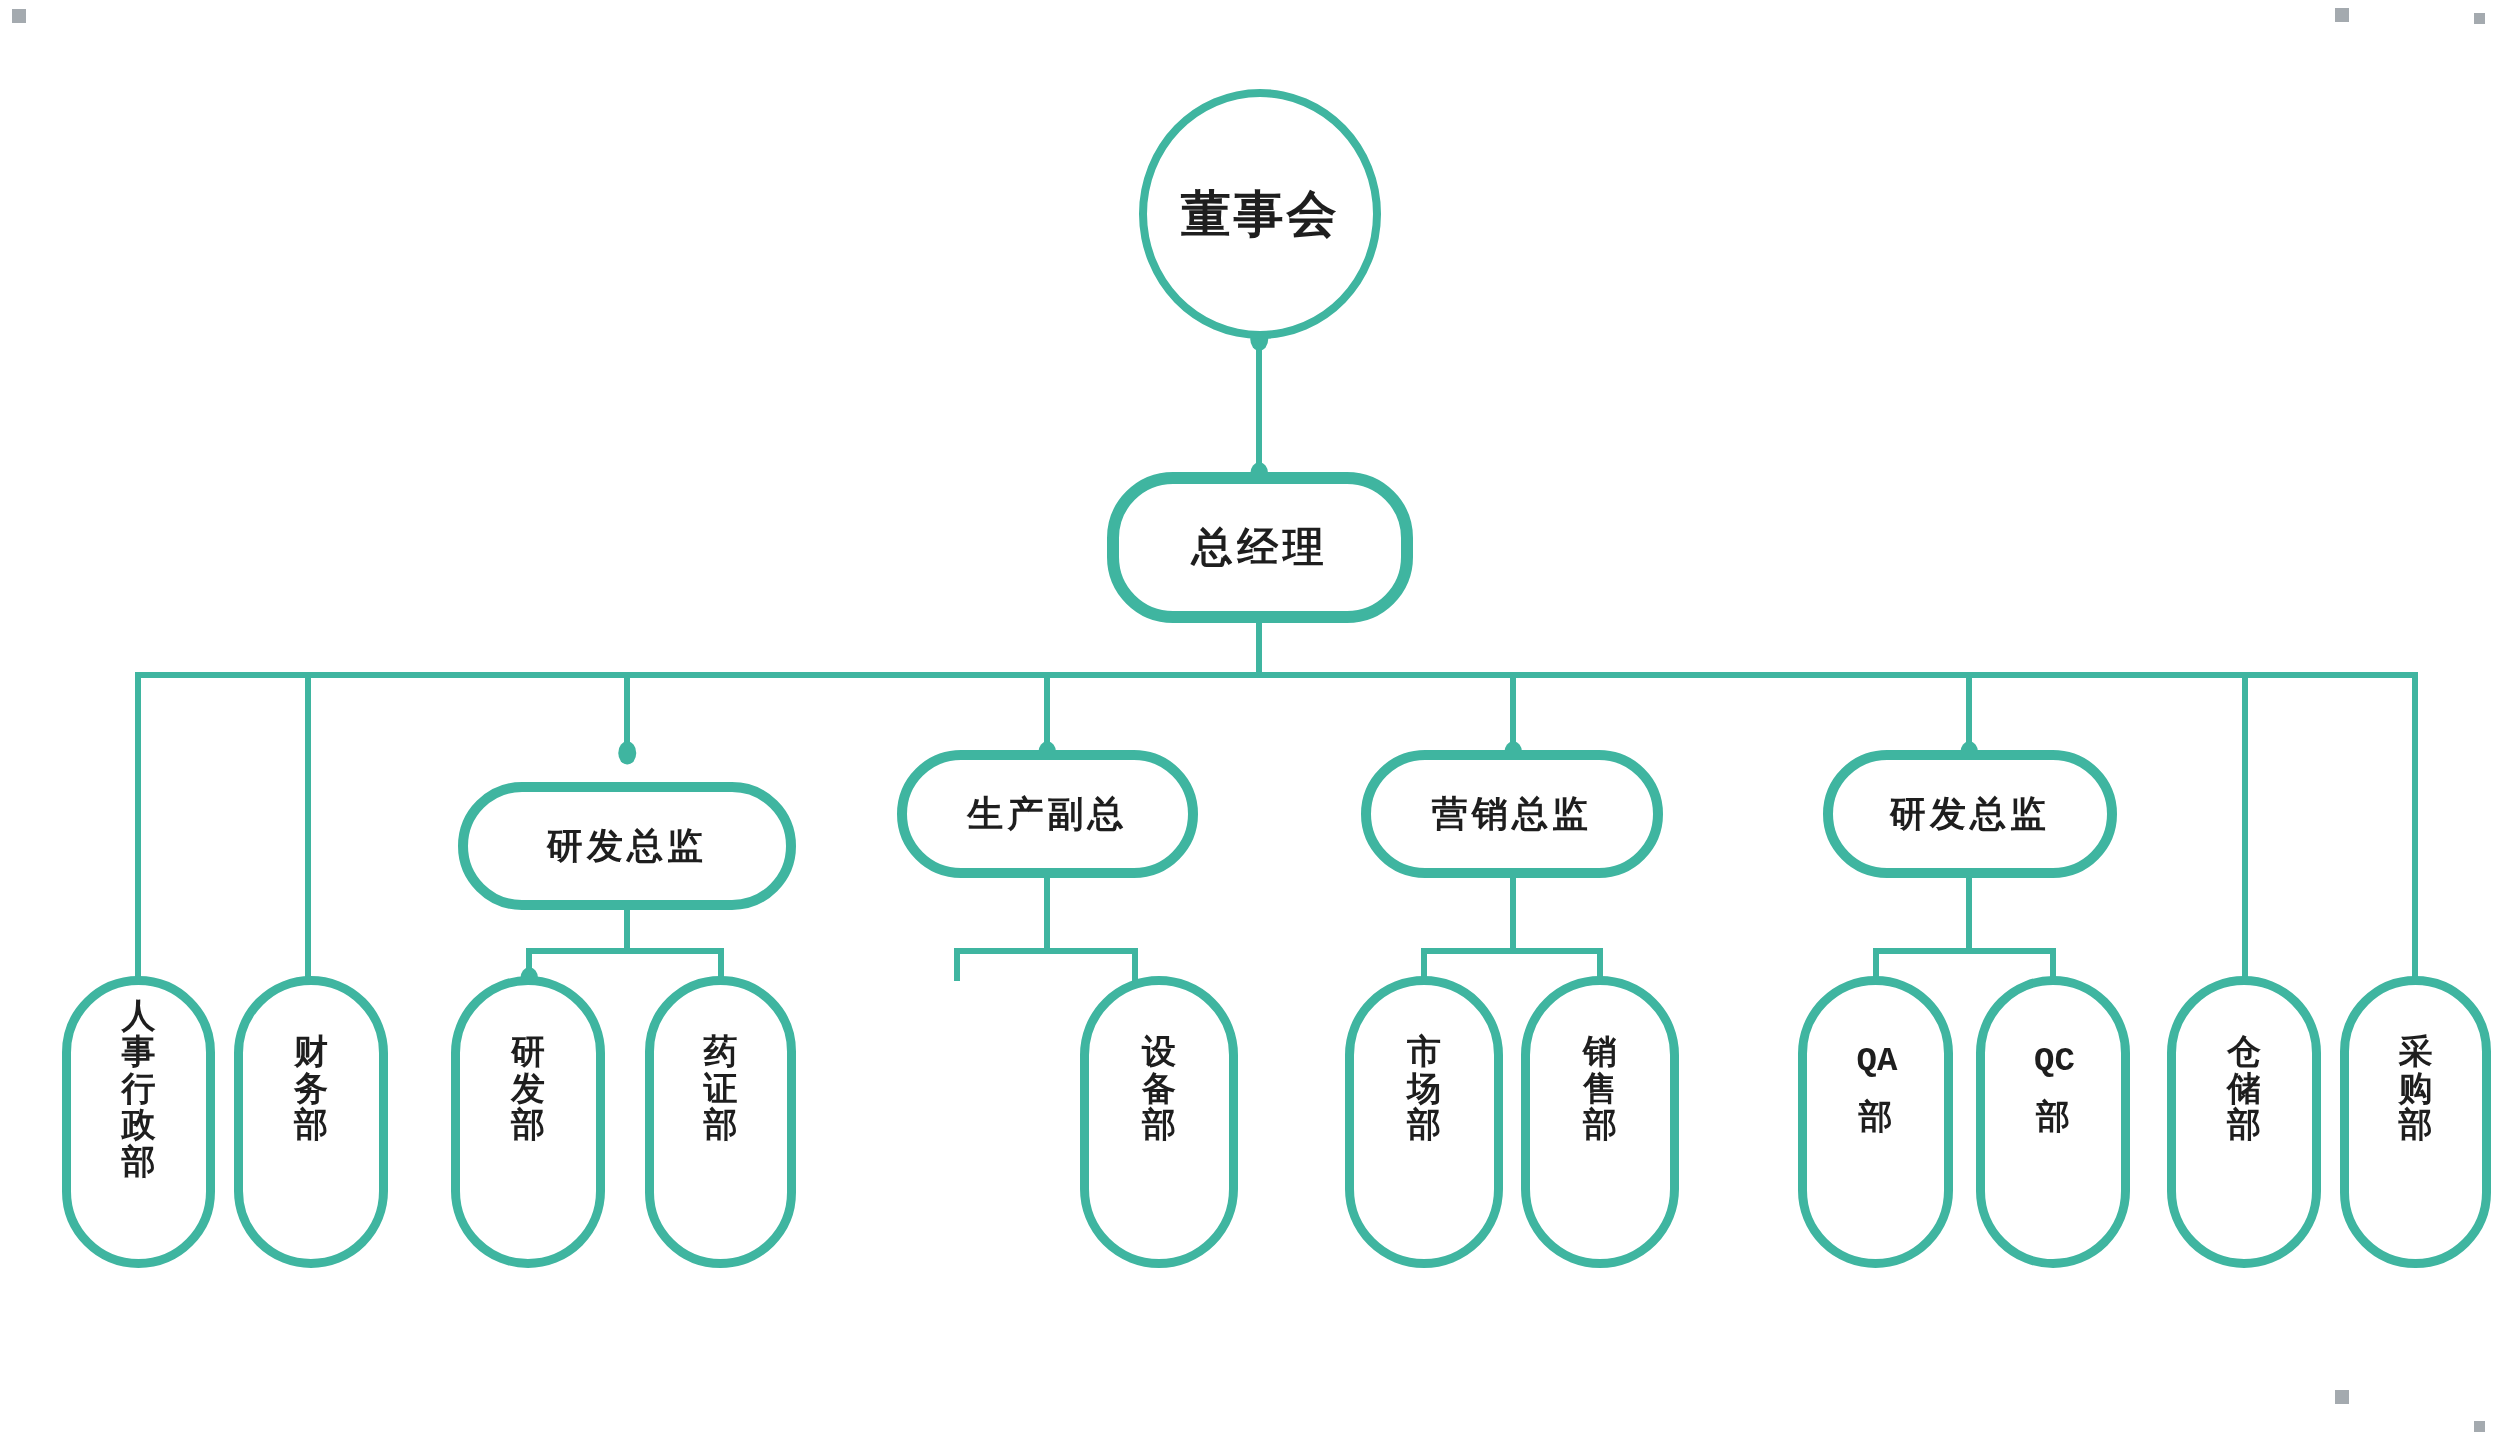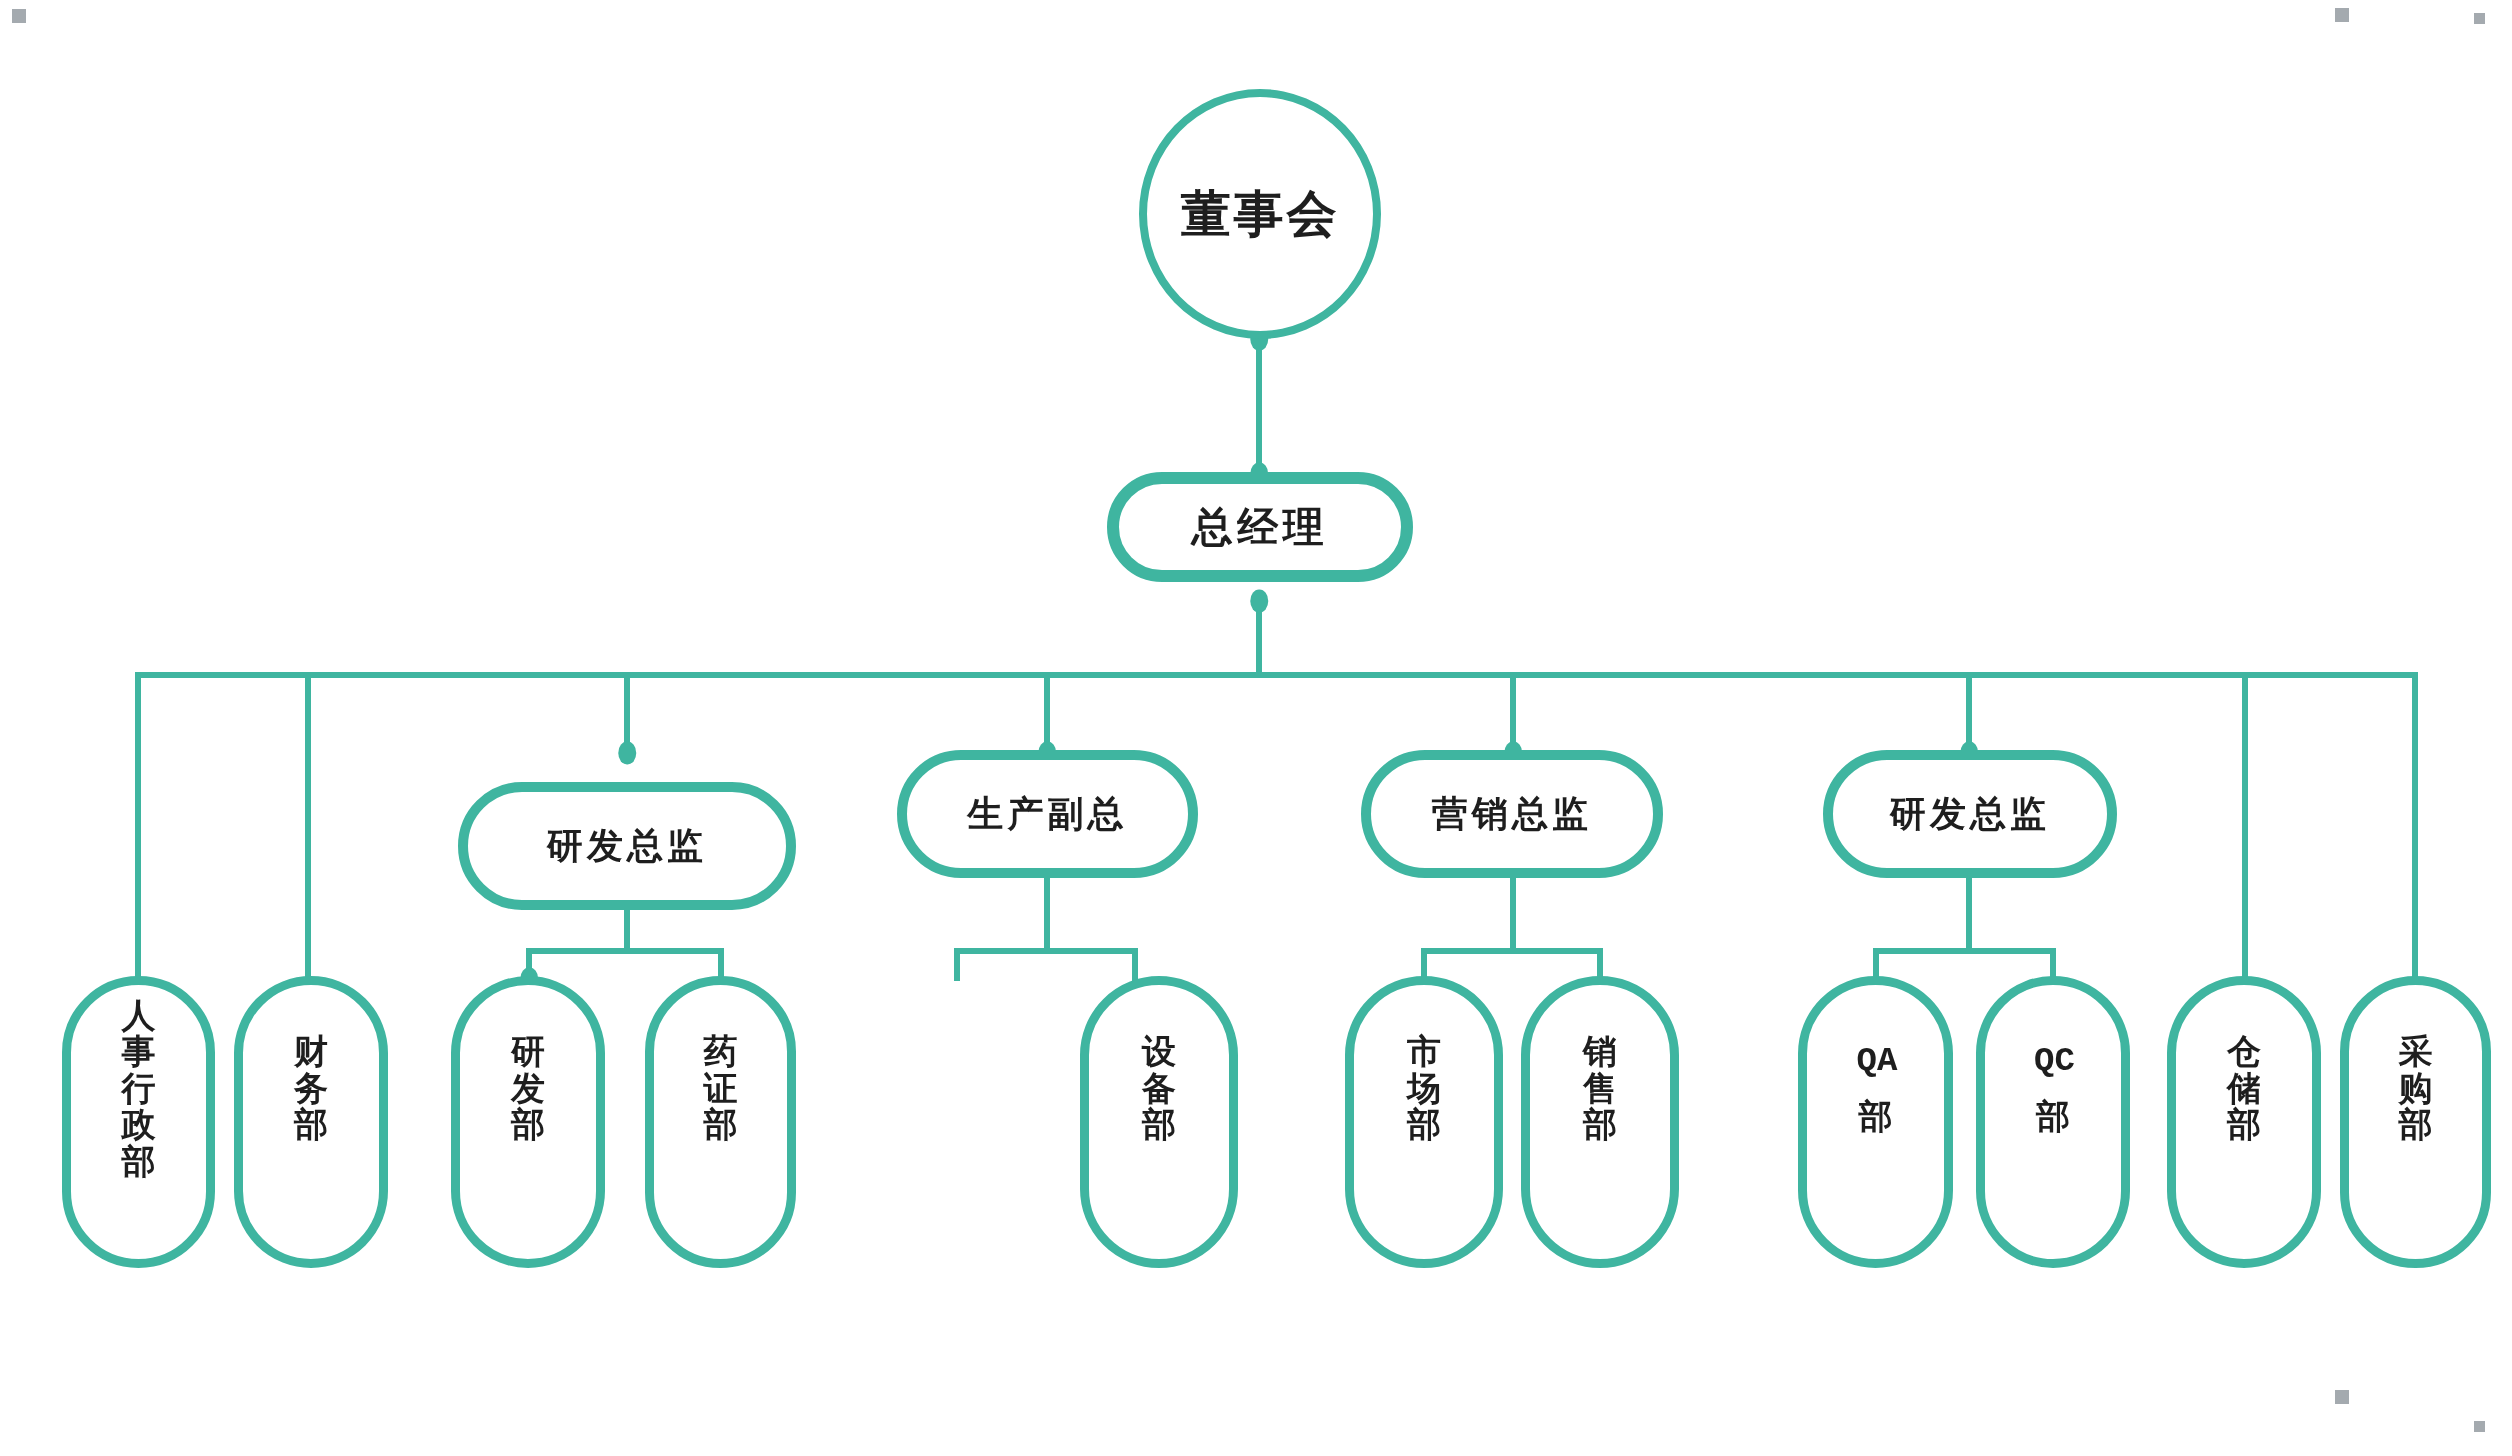--- a/index.html
+++ b/index.html
@@ -137,21 +137,21 @@
   <div class="dot" style="left:627px; top:753px;"></div>
   <div class="dot" style="left:1047px; top:753px;"></div>
   <div class="dot" style="left:1513px; top:753px;"></div>
   <div class="dot" style="left:1969px; top:753px;"></div>
   <div class="dot" style="left:529px; top:979px;"></div>
 
   <div class="node circle-node" style="left:1139px; top:89px; width:242px; height:250px;">
     <span class="node-label">董事会</span>
   </div>
 
-  <div class="node gm-node" style="left:1107px; top:472px; width:306px; height:110px;justify-content:center;">
+  <div class="node gm-node" style="left:1107px; top:472px; width:306px; height:151px;justify-content:center;">
     <span class="node-label">总经理</span>
   </div>
 
   <div class="node mgr-node" style="left:458px; top:750px; width:338px; height:128px;margin-top:32px;">
     <span class="node-label">研发总监</span>
   </div>
   <div class="node mgr-node" style="left:897px; top:750px; width:301px; height:128px;text-align:center;">
     <span class="node-label">生产副总</span>
   </div>
   <div class="node mgr-node" style="left:1361px; top:750px; width:302px; height:128px;">

